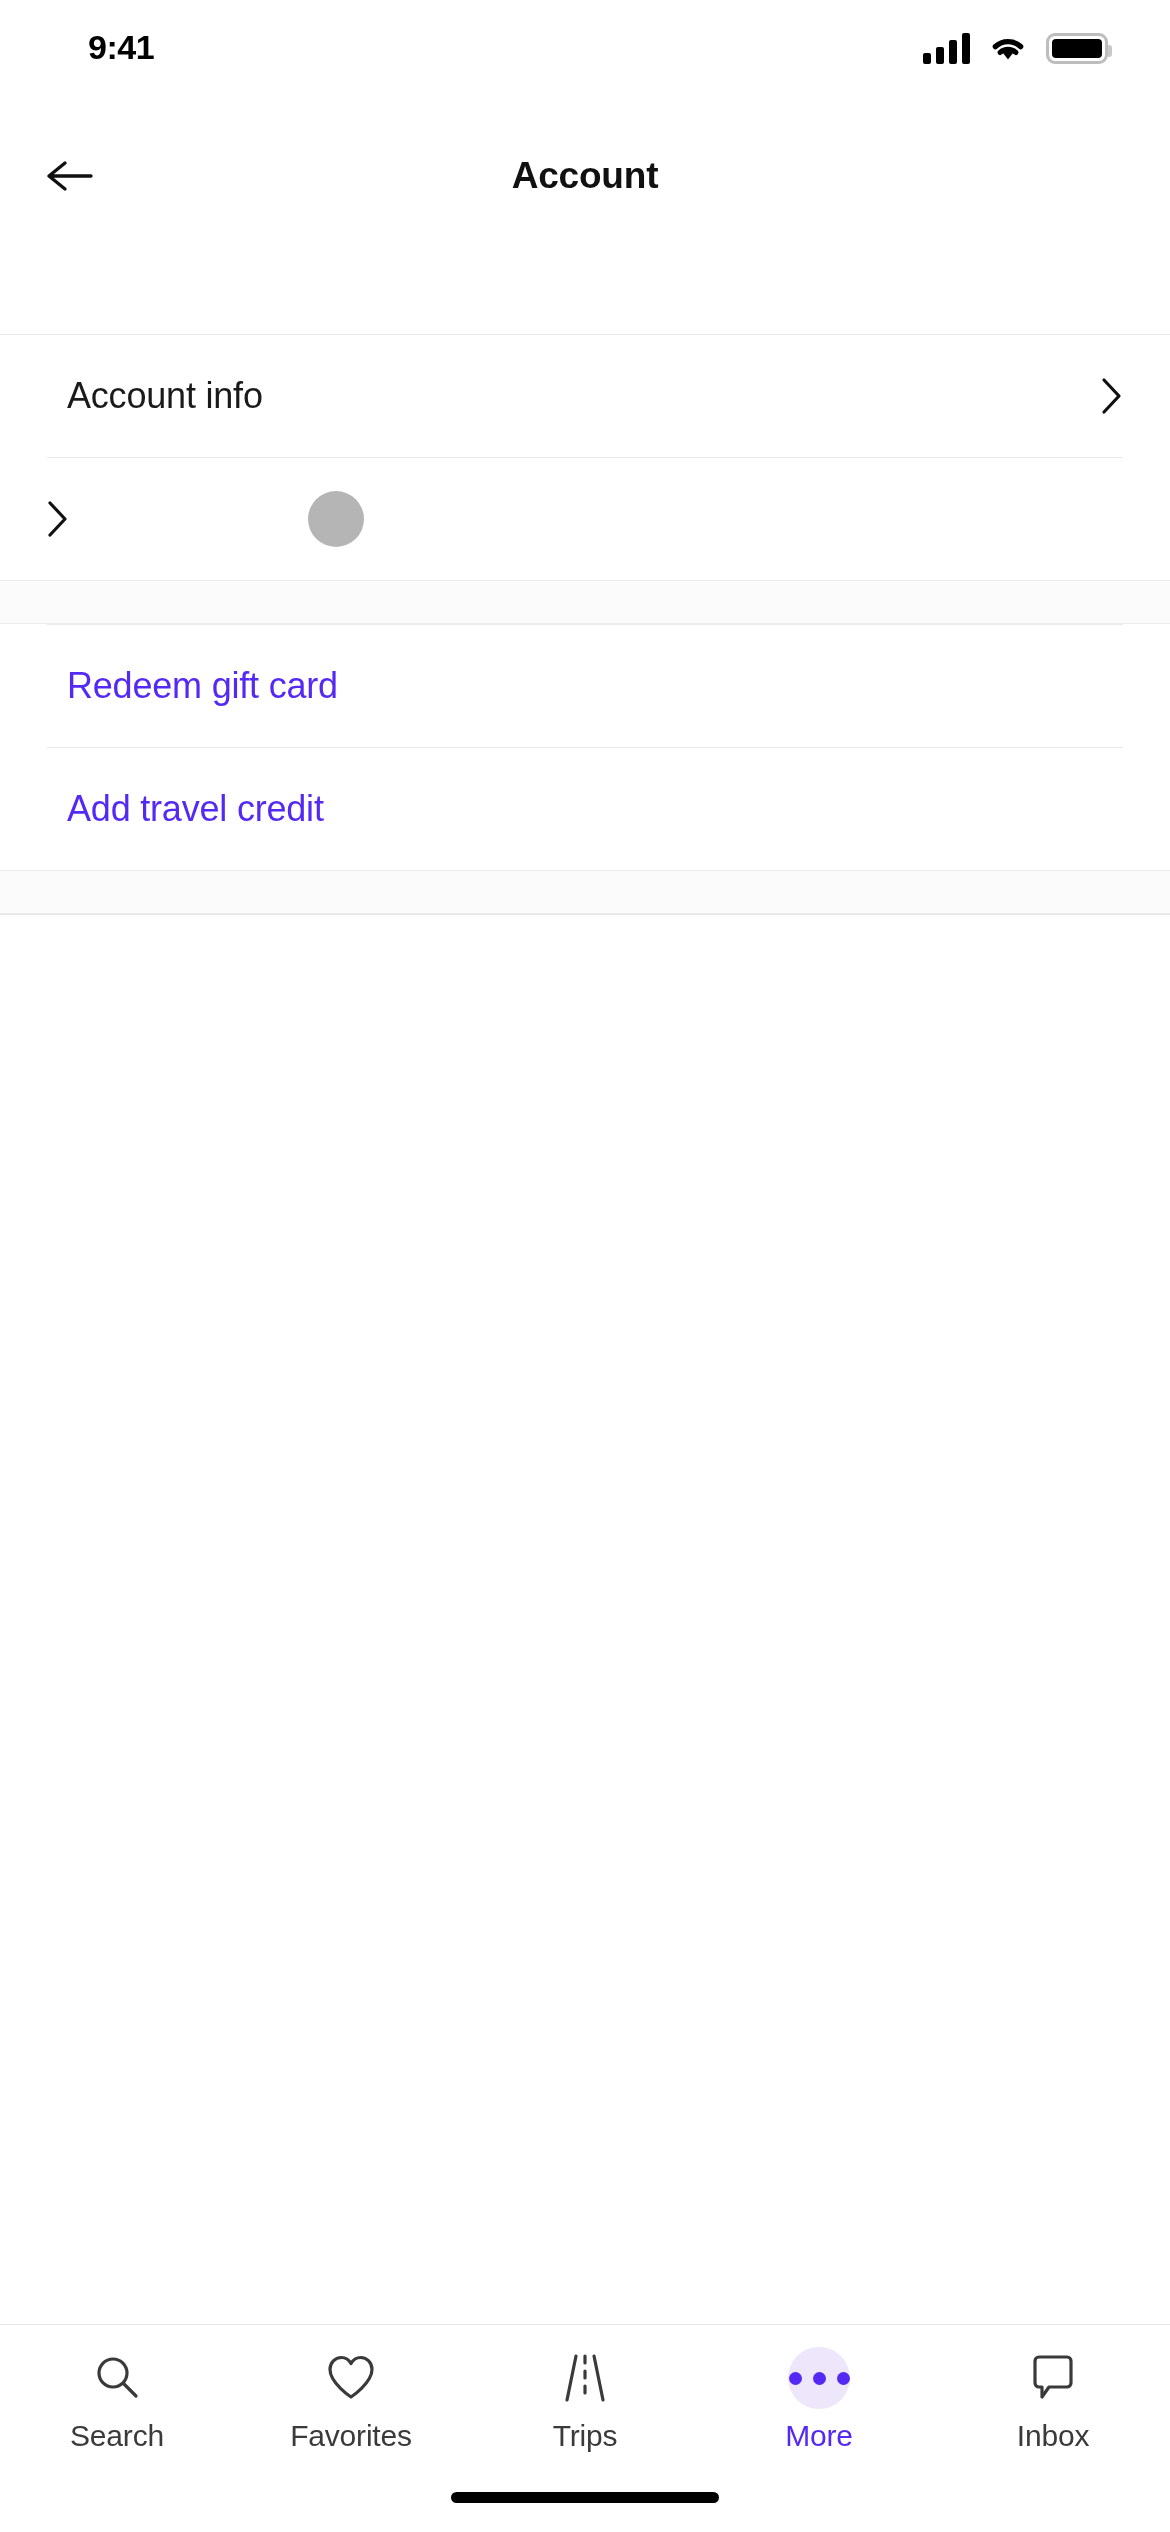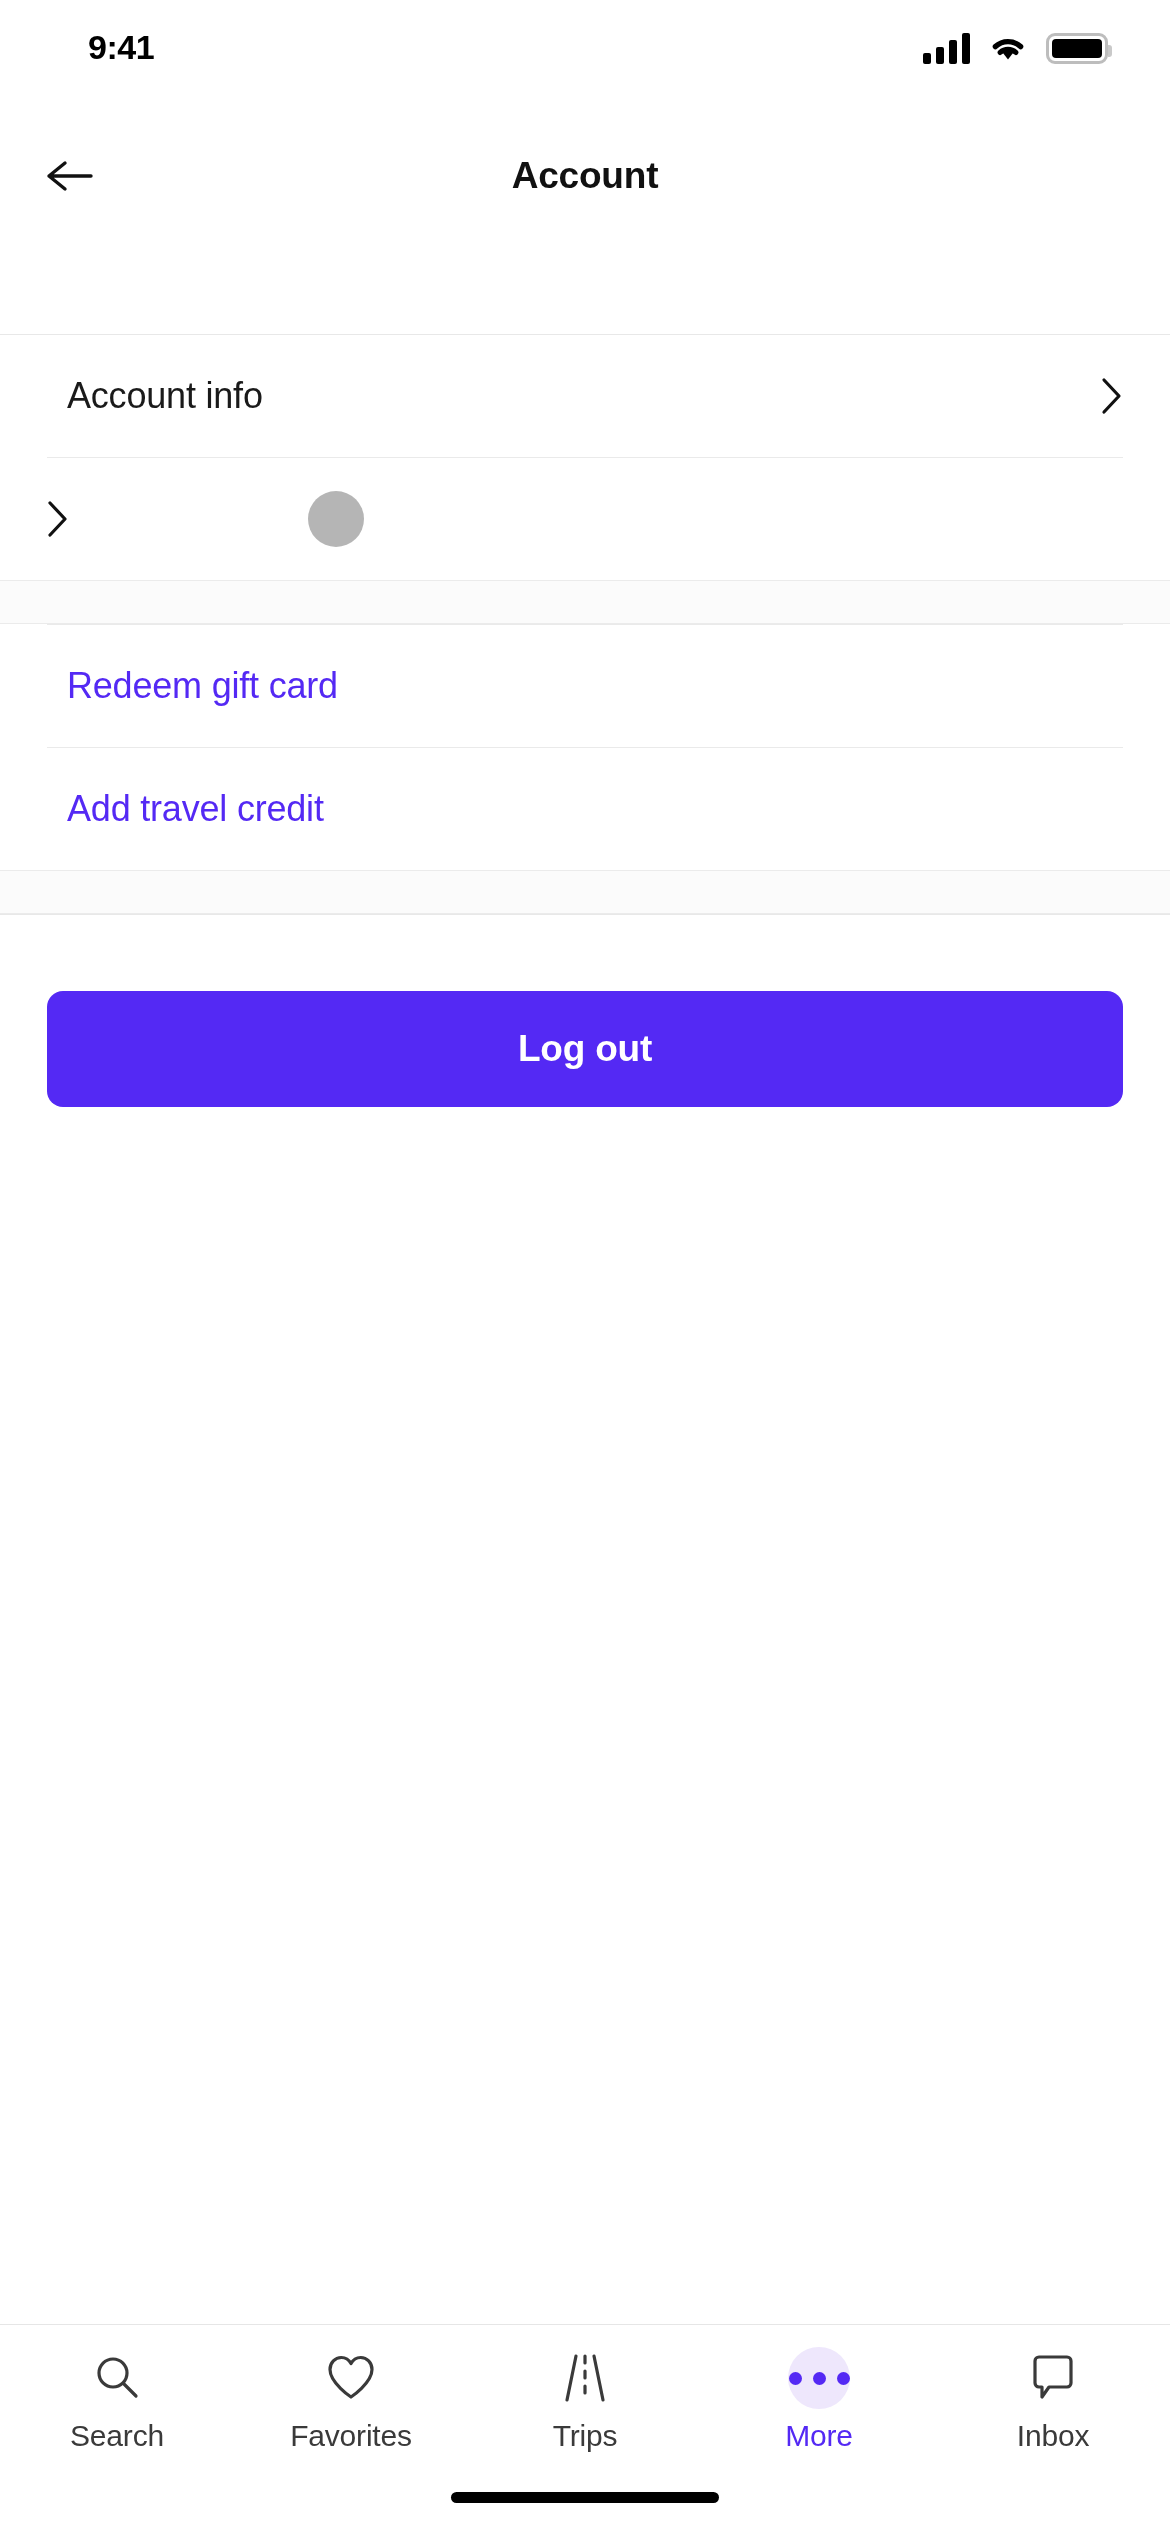--- a/index.html
+++ b/index.html
@@ -285,21 +285,20 @@
         <span class="row-label link">Add travel credit</span>
       </div>
     </div>
   </div>
 
   <div class="sec-gap"></div>
 
   <div class="sec-top-line"></div>
 
   <div class="btn-area">
-    <button class="btn-logout">Log out</button>
   </div>
 
   <div class="filler"></div>
 
   <div class="tabbar">
 
     <div class="tab">
       <div class="tab-ico">
         <svg width="50" height="50" viewBox="0 0 50 50">
           <circle cx="21" cy="20" r="14" stroke="#3a3a3a" stroke-width="3.2" fill="none"></circle>

